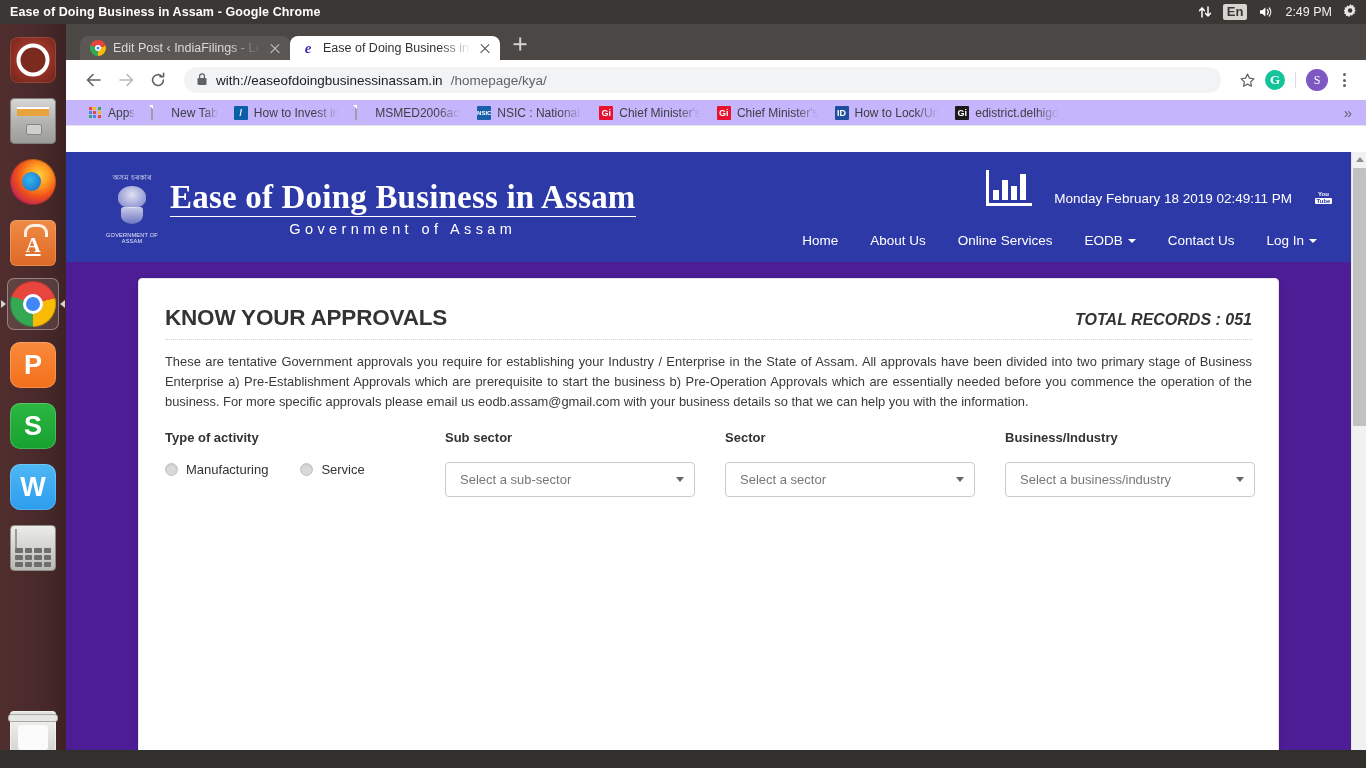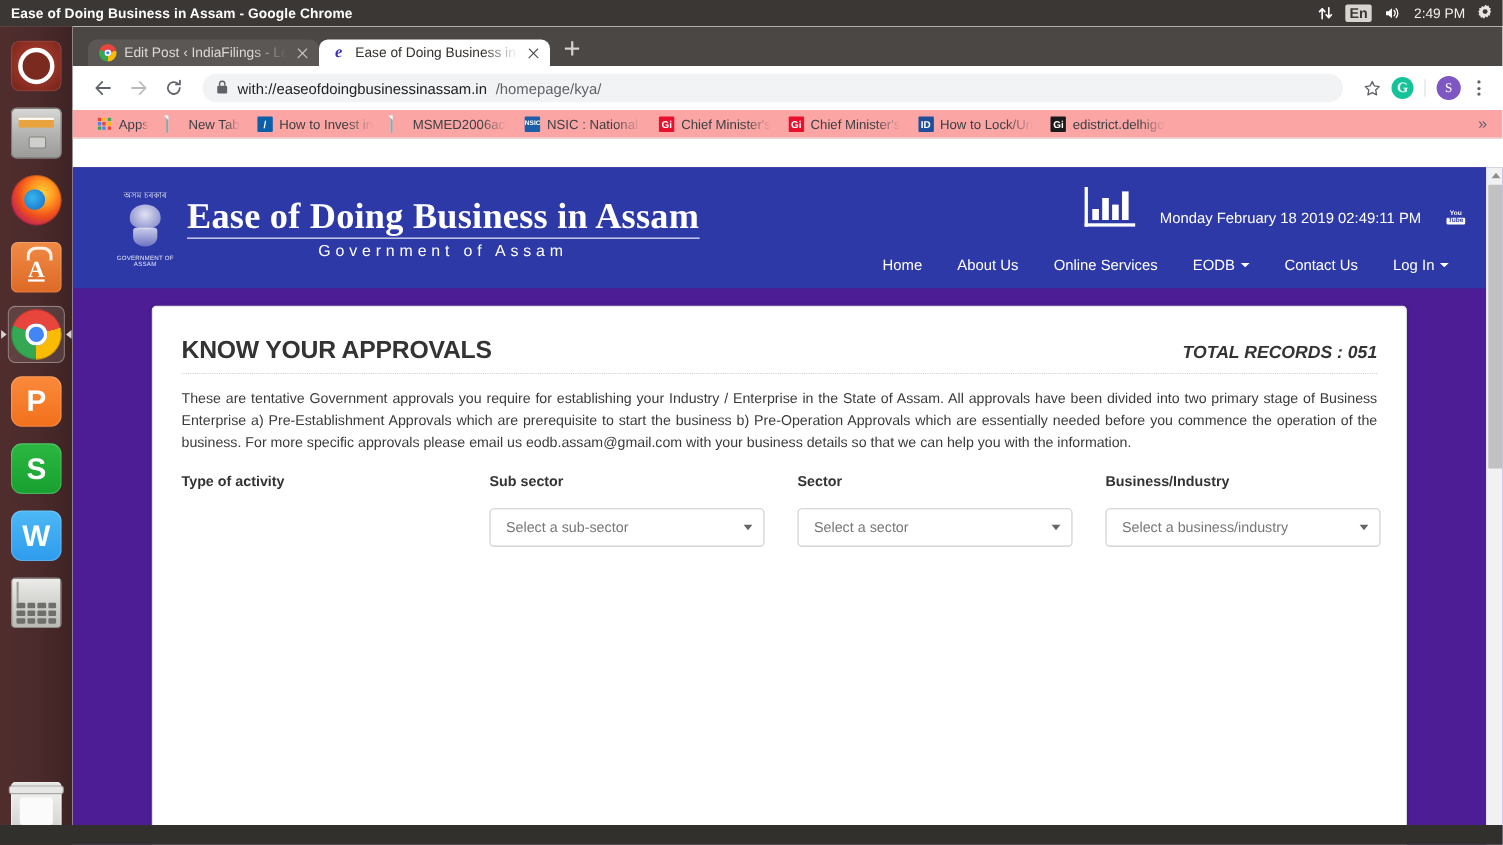--- a/index.html
+++ b/index.html
@@ -218,21 +218,21 @@
   }
   .tb-sep{ width:1px; height:16px; background:#dadce0; margin:0 6px; }
   .kebab{ width:24px; height:24px; position:relative; }
   .kebab i{
     position:absolute; left:10.5px; width:3px; height:3px; border-radius:50%; background:#5f6368;
   }
   .kebab i:nth-child(1){ top:5px; } .kebab i:nth-child(2){ top:10.5px; } .kebab i:nth-child(3){ top:16px; }
 
   
   #bookmarks{
-    height:26px; background:#fca5a5; display:flex; align-items:center;
+    height:26px; background:#c4b5fd; display:flex; align-items:center;
     padding:0 8px 0 14px; gap:0; border-bottom:1px solid #e3e3e3;
     font-size:12px; color:#3c4043; overflow:hidden; white-space:nowrap;
   }
   .bm{ display:flex; align-items:center; gap:6px; padding:2px 8px; max-width:122px; }
   .bm .bm-label{
     overflow:hidden; white-space:nowrap;
     -webkit-mask-image:linear-gradient(to right,#000 72%,transparent 100%);
     mask-image:linear-gradient(to right,#000 72%,transparent 100%);
   }
   .bm-ic{ width:14px; height:14px; flex:0 0 14px; position:relative; }
@@ -638,20 +638,31 @@
           <div id="card-title">KNOW YOUR APPROVALS</div>
           <div id="total-records">TOTAL RECORDS : 051</div>
         </div>
         <div id="divider"></div>
         <p id="intro">These are tentative Government approvals you require for establishing your Industry / Enterprise in the State of Assam. All approvals have been divided into two primary stage of Business Enterprise a) Pre-Establishment Approvals which are prerequisite to start the business b) Pre-Operation Approvals which are essentially needed before you commence the operation of the business. For more specific approvals please email us eodb.assam@gmail.com with your business details so that we can help you with the information.</p>
 
         <div id="form-row">
 
           <div class="fcol first">
             <div class="flabel">Type of activity</div>
+            <div class="radios">
+              <label class="radio-wrap">
+                <span class="radio"></span>
+                <span class="radio-label">Manufacturing</span>
+              </label>
+              <span class="spacer"></span>
+              <label class="radio-wrap">
+                <span class="radio"></span>
+                <span class="radio-label">Service</span>
+              </label>
+            </div>
           </div>
 
           <div class="fcol">
             <div class="flabel">Sub sector</div>
             <div class="selectbox">
               <span>Select a sub-sector</span>
               <span class="sel-caret"></span>
             </div>
           </div>
 

